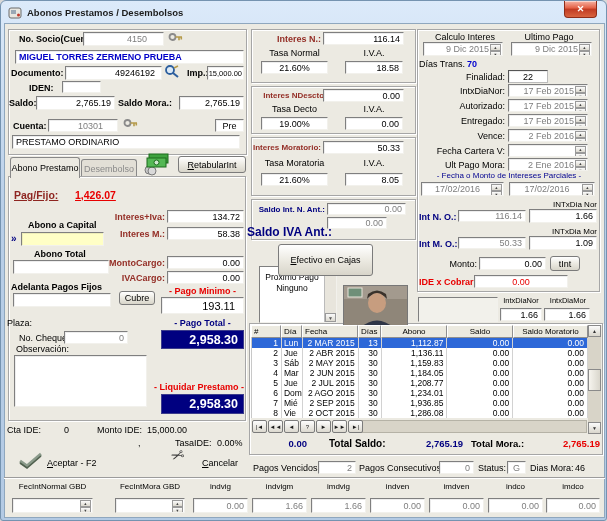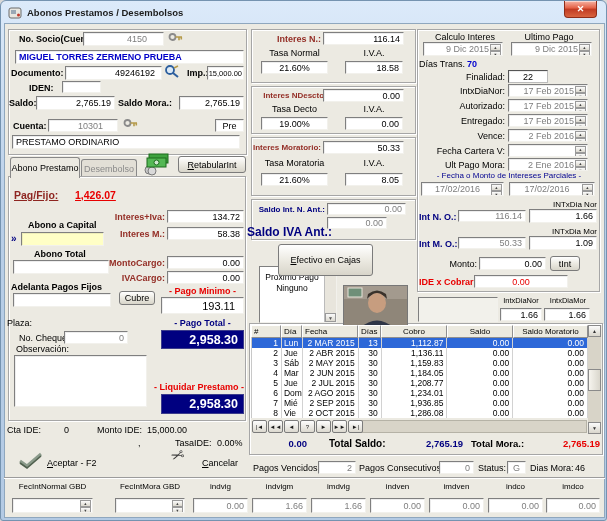--- a/index.html
+++ b/index.html
@@ -344,21 +344,21 @@
   <span class="lbl c f75" style="left:544px;top:295px;width:46px">IntxDiaMor</span>
   <div class="fld" style="left:499px;top:307px;width:42px;height:13px">1.66</div>
   <div class="fld" style="left:543px;top:307px;width:46px;height:13px">1.66</div>
 
   <div class="tframe"></div>
   <div class="gridhdr">
       <div class="th tc0 al">#</div>
       <div class="th tc1 al">Día</div>
       <div class="th tc2 al">Fecha</div>
       <div class="th tc3 al">Días</div>
-      <div class="th tc4 ac">Cobro</div>
+      <div class="th tc4 ac">Abono</div>
       <div class="th tc5 ac">Saldo</div>
       <div class="th tc6 ac">Saldo Moratorio</div>
     </div>
   <div class="gridbody">
       <div class="trow sel">
         <div class="td tc0 ar">1</div>
         <div class="td tc1 al">Lun</div>
         <div class="td tc2 ar">2 MAR 2015</div>
         <div class="td tc3 ar">13</div>
         <div class="td tc4 ar">1,112.87</div>

